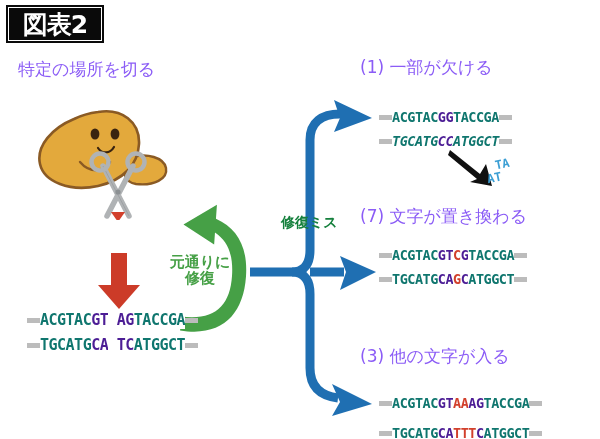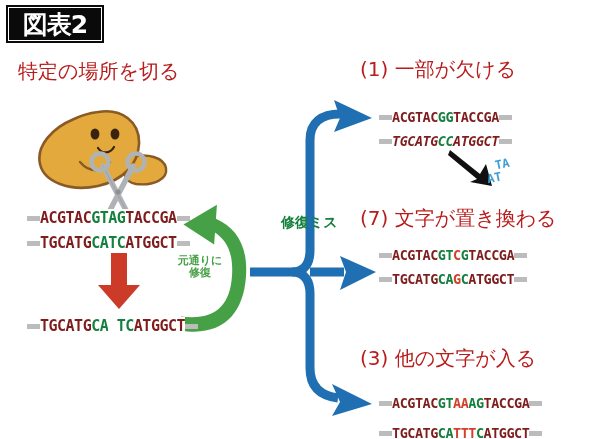--- a/index.html
+++ b/index.html
@@ -29,22 +29,22 @@
     font-size:25px;
     font-weight:bold;
     letter-spacing:-1px;
     line-height:1;
     font-family:"DejaVu Sans","Liberation Sans",sans-serif;
   }
 
   
   .heading{
     position:absolute;
-    color:#b91c1c;
-    font-size:20px;
+    color:#8b5cf6;
+    font-size:17px;
     font-weight:normal;
     white-space:nowrap;
     font-family:"DejaVu Sans","Liberation Sans",sans-serif;
   }
   #h-left{left:18px;top:58px;}
   #h-1{left:360px;top:56px;}
   #h-2{left:360px;top:205px;}
   #h-3{left:360px;top:345px;}
 
   
@@ -70,34 +70,34 @@
     height:5px;
     margin-top:-2px;
     background:#bcbcbc;
     z-index:0;
   }
   .dna-row .seq{
     position:relative;z-index:1;
     background:transparent;
   }
   .dna-row .seq span{background:#ffffff;}
-  .k{color:#7f1d1d;}
-  .b{color:#15803d;}
+  .k{color:#0f766e;}
+  .b{color:#4c1d95;}
   .r{color:#d2402c;}
   .gap{color:transparent;background:#ffffff !important;}
 
   
   #character{position:absolute;left:36px;top:100px;width:150px;height:120px;}
 
   
   .ovl{position:absolute;}
   #lbl-restore{
     position:absolute;left:163px;top:255px;
     color:#46a046;
-    font-size:11px;font-weight:bold;line-height:1.05;
+    font-size:15px;font-weight:bold;line-height:1.05;
     text-align:center;width:74px;
     font-family:"DejaVu Sans","Liberation Sans",sans-serif;
   }
   #lbl-miss{
     position:absolute;left:281px;top:214px;
     color:#15803d;
     font-size:14px;font-weight:bold;
     white-space:nowrap;
     font-family:"DejaVu Sans","Liberation Sans",sans-serif;
   }
@@ -179,30 +179,25 @@
     <path d="M86,0 L124,18 L86,32 L92,18 Z" fill="#1f6fb2"></path>
     <path d="M92,156 L128,172 L92,190 L98,172 Z" fill="#1f6fb2"></path>
     <path d="M84,284 L124,304 L84,316 L92,302 Z" fill="#1f6fb2"></path>
   </svg>
   <div id="lbl-miss">修復ミス</div>
 
   <svg class="ovl" style="left:96px;top:253px;width:46px;height:56px;" viewBox="0 0 46 56">
     <path d="M15,0 L31,0 L31,32 L44,32 L23,56 L2,32 L15,32 Z" fill="#cc3b28"></path>
   </svg>
 
-  <div class="dna" style="left:40px;top:208px;font-size:15px;">
-    <div class="dna-row">
-        <span class="seq"><span class="k">ACGTAC</span><span class="b">GTAG</span><span class="k">TACCGA</span></span>
-      </div>
-    <div class="dna-row" style="margin-top:6px;">
-        <span class="seq"><span class="k">TGCATG</span><span class="b">CATC</span><span class="k">ATGGCT</span></span>
-      </div>
-  </div>
 
   <div class="dna" style="left:40px;top:310px;font-size:15px;">
+    <div class="dna-row">
+        <span class="seq"><span class="k">ACGTAC</span><span class="b">GT</span><span class="gap">  </span><span class="b">AG</span><span class="k">TACCGA</span></span>
+      </div>
     <div class="dna-row" style="margin-top:6px;">
         <span class="seq"><span class="k">TGCATG</span><span class="b">CA</span><span class="gap">  </span><span class="b">TC</span><span class="k">ATGGCT</span></span>
       </div>
   </div>
 
   <div class="dna" style="left:392px;top:107px;font-size:13.5px;">
     <div class="dna-row">
         <span class="seq"><span class="k">ACGTAC</span><span class="b">GG</span><span class="k">TACCGA</span></span>
       </div>
     <div class="dna-row" style="margin-top:5px;font-style:italic;">

